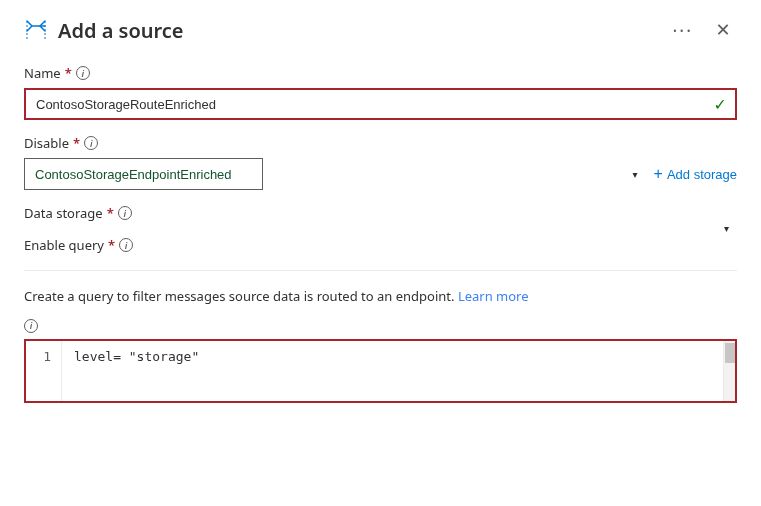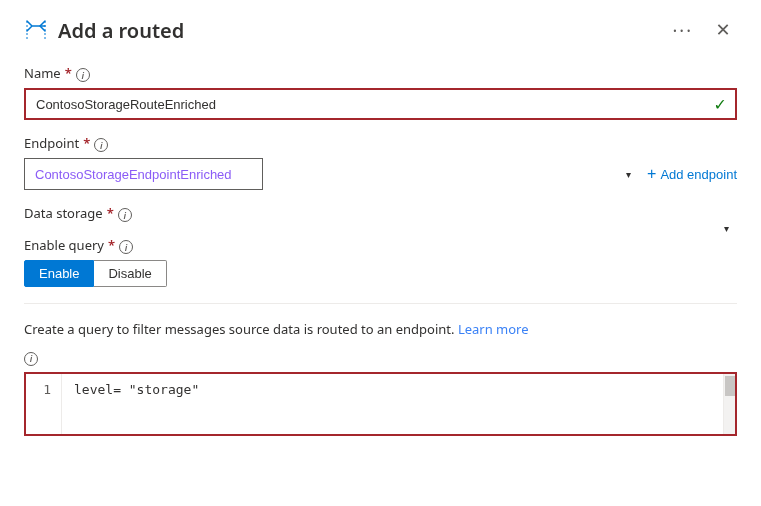--- a/index.html
+++ b/index.html
@@ -67,21 +67,21 @@
       width: 28px;
       height: 28px;
     }
 
     .form-group {
       margin-bottom: 14px;
     }
 
     .form-label {
       display: flex;
-      align-items: flex-end;
+      align-items: center;
       font-size: 13px;
       font-weight: 400;
       color: #323130;
       margin-bottom: 6px;
       gap: 4px;
     }
 
     .required-star {
       color: #a4262c;
       font-weight: 600;
@@ -136,21 +136,21 @@
       align-items: center;
       gap: 8px;
     }
 
     .select-field {
       flex: 1;
       height: 32px;
       border: 1px solid #605e5c;
       padding: 0 30px 0 10px;
       font-size: 13px;
-      color: #8b5cf6;
+      color: #14532d;
       background: #fff;
       appearance: none;
       -webkit-appearance: none;
       outline: none;
       cursor: pointer;
     }
 
     .select-chevron {
       position: absolute;
       right: 8px;
@@ -283,79 +283,75 @@
 <div class="panel">
 
   <div class="panel-header">
     <div class="panel-icon">
       <svg width="24" height="24" viewBox="0 0 24 24" fill="none">
         <path d="M3 3 L8 8 L3 13 M8 8 H21" stroke="#0078d4" stroke-width="1.5" fill="none" stroke-linecap="round" stroke-linejoin="round"></path>
         <path d="M21 3 L16 8 L21 13" stroke="#0078d4" stroke-width="1.5" fill="none" stroke-linecap="round" stroke-linejoin="round"></path>
         <path d="M3 3 L3 21 M21 3 L21 21" stroke="#0078d4" stroke-width="1" fill="none" stroke-dasharray="2,2"></path>
       </svg>
     </div>
-    <span class="panel-title">Add a routed</span>
+    <span class="panel-title">Add a source</span>
     <span class="panel-more">···</span>
     <button class="close-btn">
       <span>✕</span>
     </button>
   </div>
 
   <div class="form-group">
     <div class="form-label">
       <span>Name</span>
       <span class="required-star">*</span>
       <span class="info-icon">i</span>
     </div>
     <div class="input-with-check">
       <input type="text" class="input-field input-field-error" value="ContosoStorageRouteEnriched" style="">
       <span class="check-icon">✓</span>
     </div>
   </div>
 
   <div class="form-group">
     <div class="form-label">
-      <span>Endpoint</span>
+      <span>Disable</span>
       <span class="required-star">*</span>
       <span class="info-icon">i</span>
     </div>
     <div class="select-wrapper">
       <div class="select-container">
         <select class="select-field">
           <option>ContosoStorageEndpointEnriched</option>
         </select>
         <span class="select-chevron">▾</span>
       </div>
       <button class="add-endpoint-btn">
         <span class="plus-icon">+</span>
-        <span>Add endpoint</span>
+        <span>Add storage</span>
       </button>
     </div>
   </div>
 
   <div class="form-group">
     <div class="form-label">
       <span>Data storage</span>
       <span class="required-star">*</span>
       <span class="info-icon">i</span>
     </div>
     <div class="select-container">
       <span class="select-chevron">▾</span>
     </div>
   </div>
 
   <div class="form-group">
     <div class="form-label">
       <span>Enable query</span>
       <span class="required-star">*</span>
       <span class="info-icon">i</span>
-    </div>
-    <div class="toggle-group">
-      <button class="toggle-btn-enable">Enable</button>
-      <button class="toggle-btn-disable">Disable</button>
     </div>
   </div>
 
   <hr class="divider">
 
   <p class="info-text">
     <span>Create a query to filter messages source data is routed to an endpoint.</span>
     <a href="#">Learn more</a>
   </p>
 

